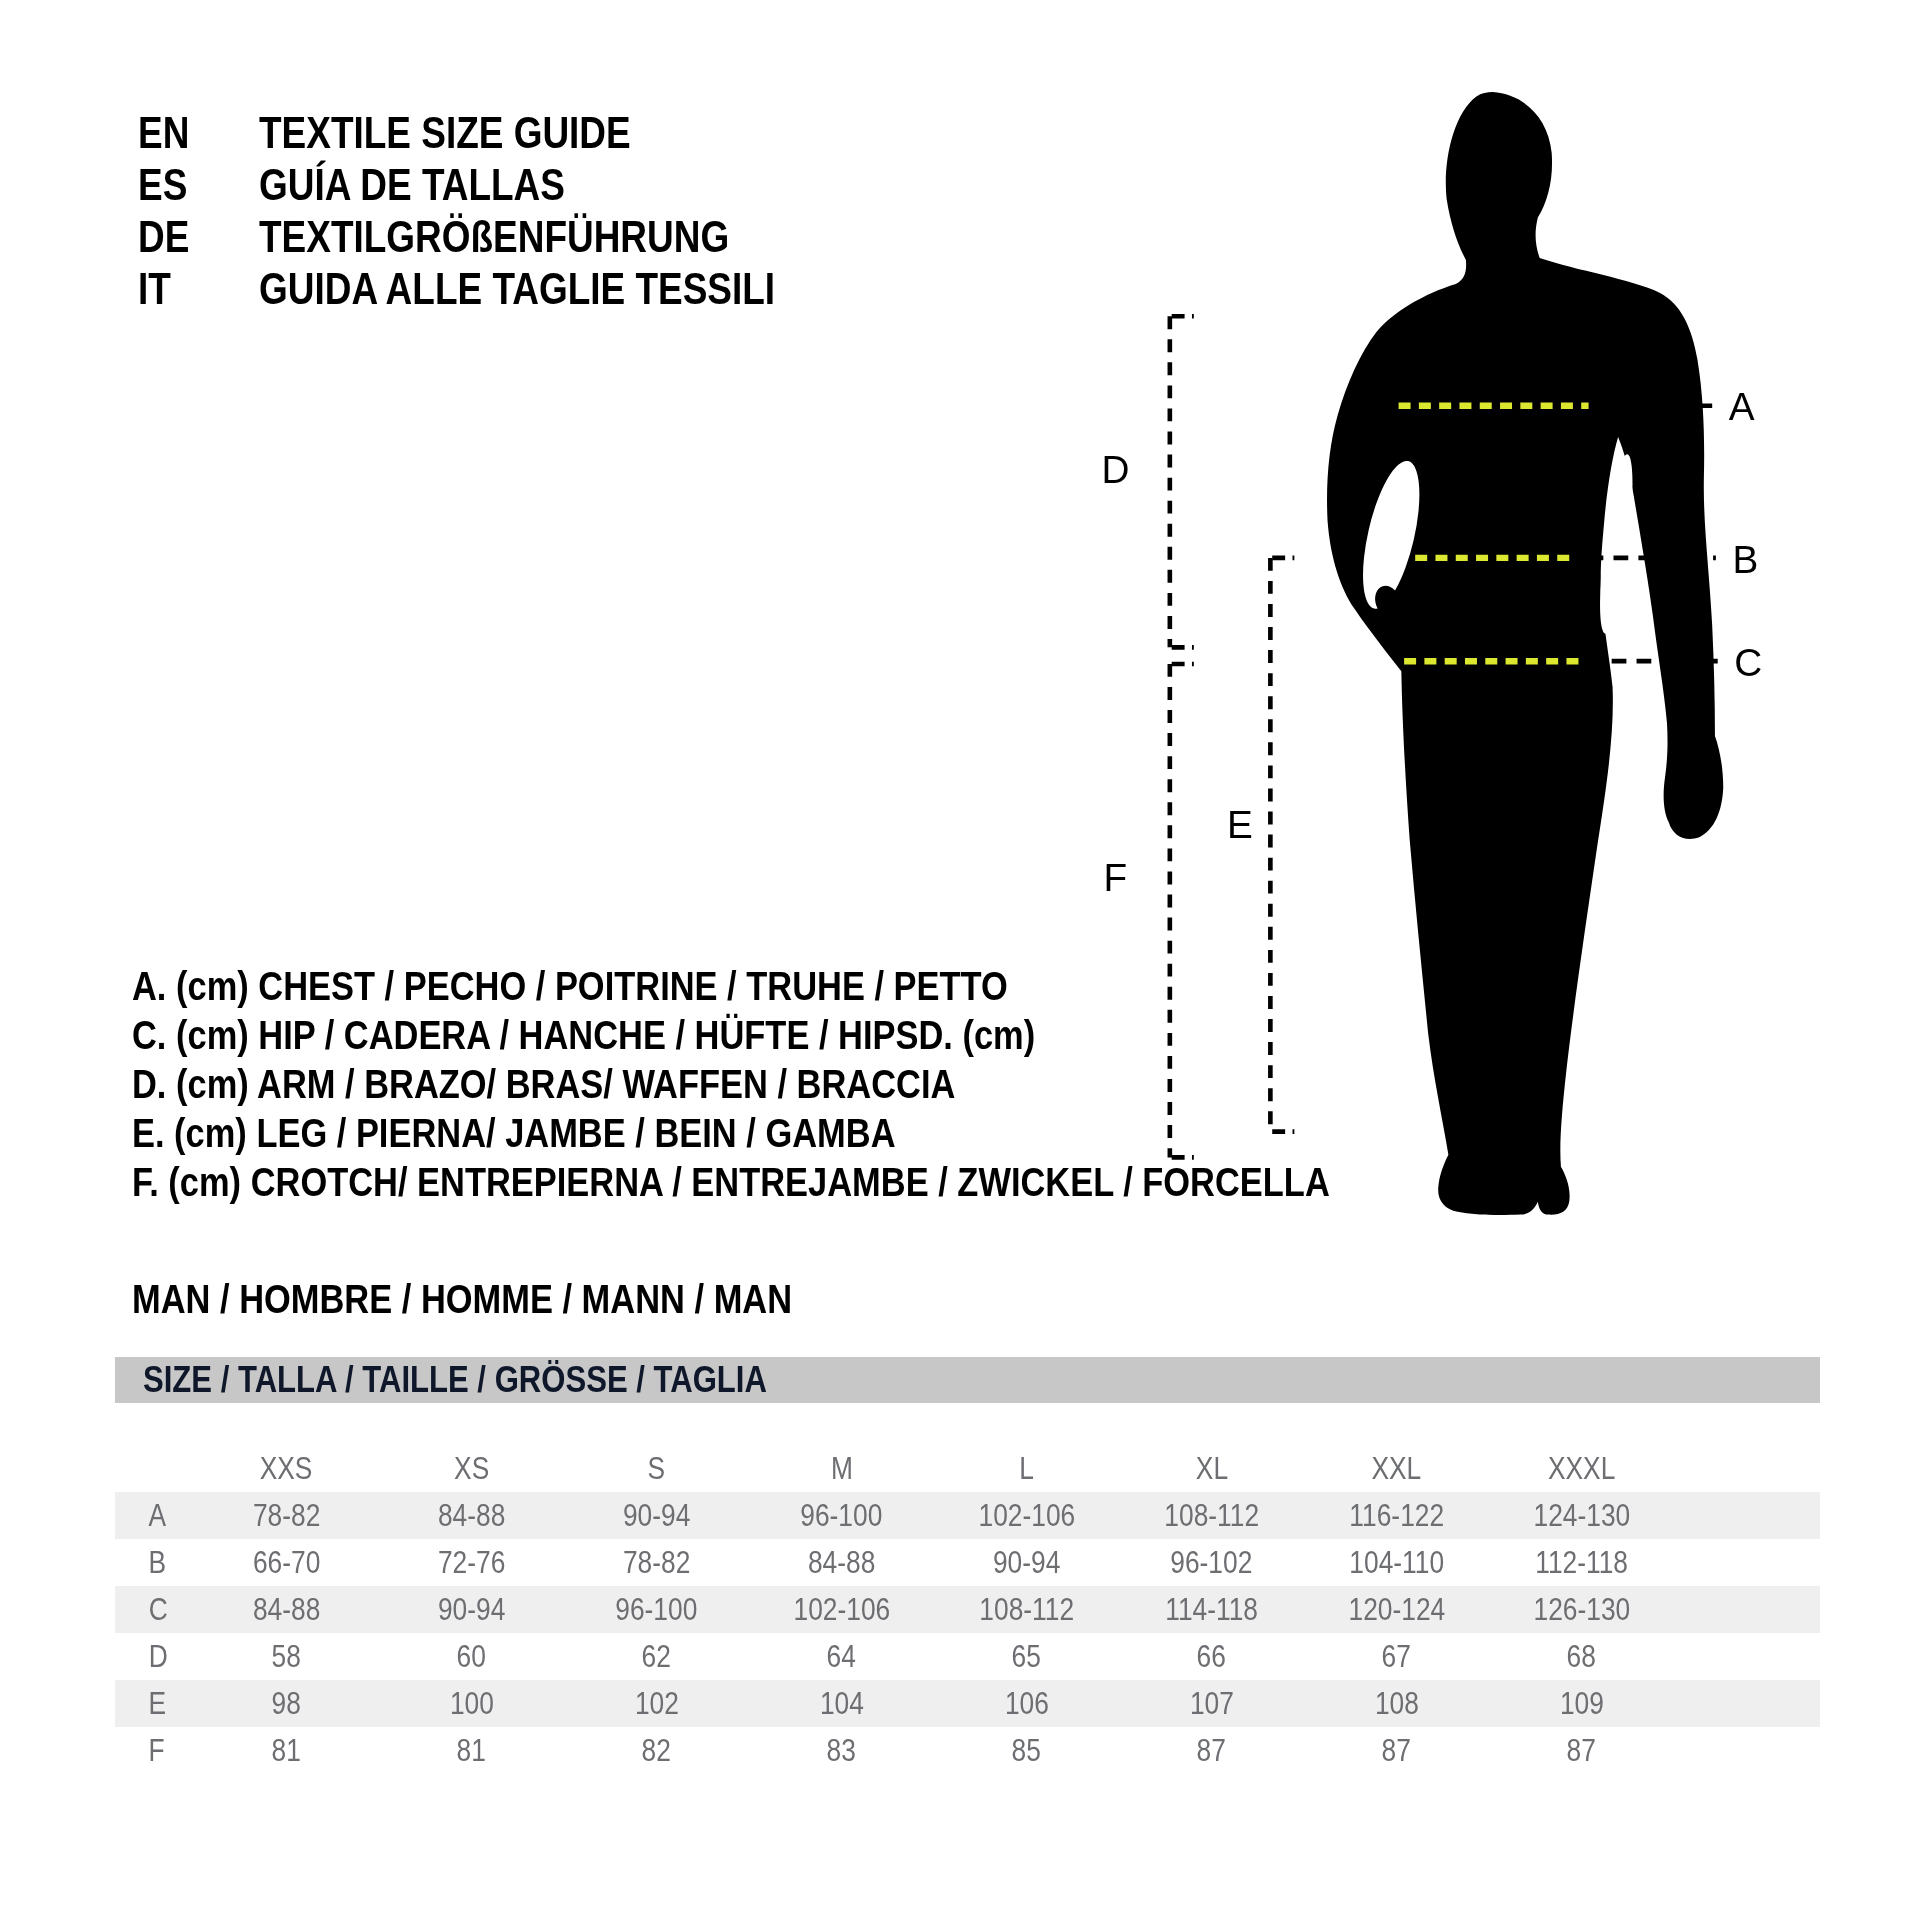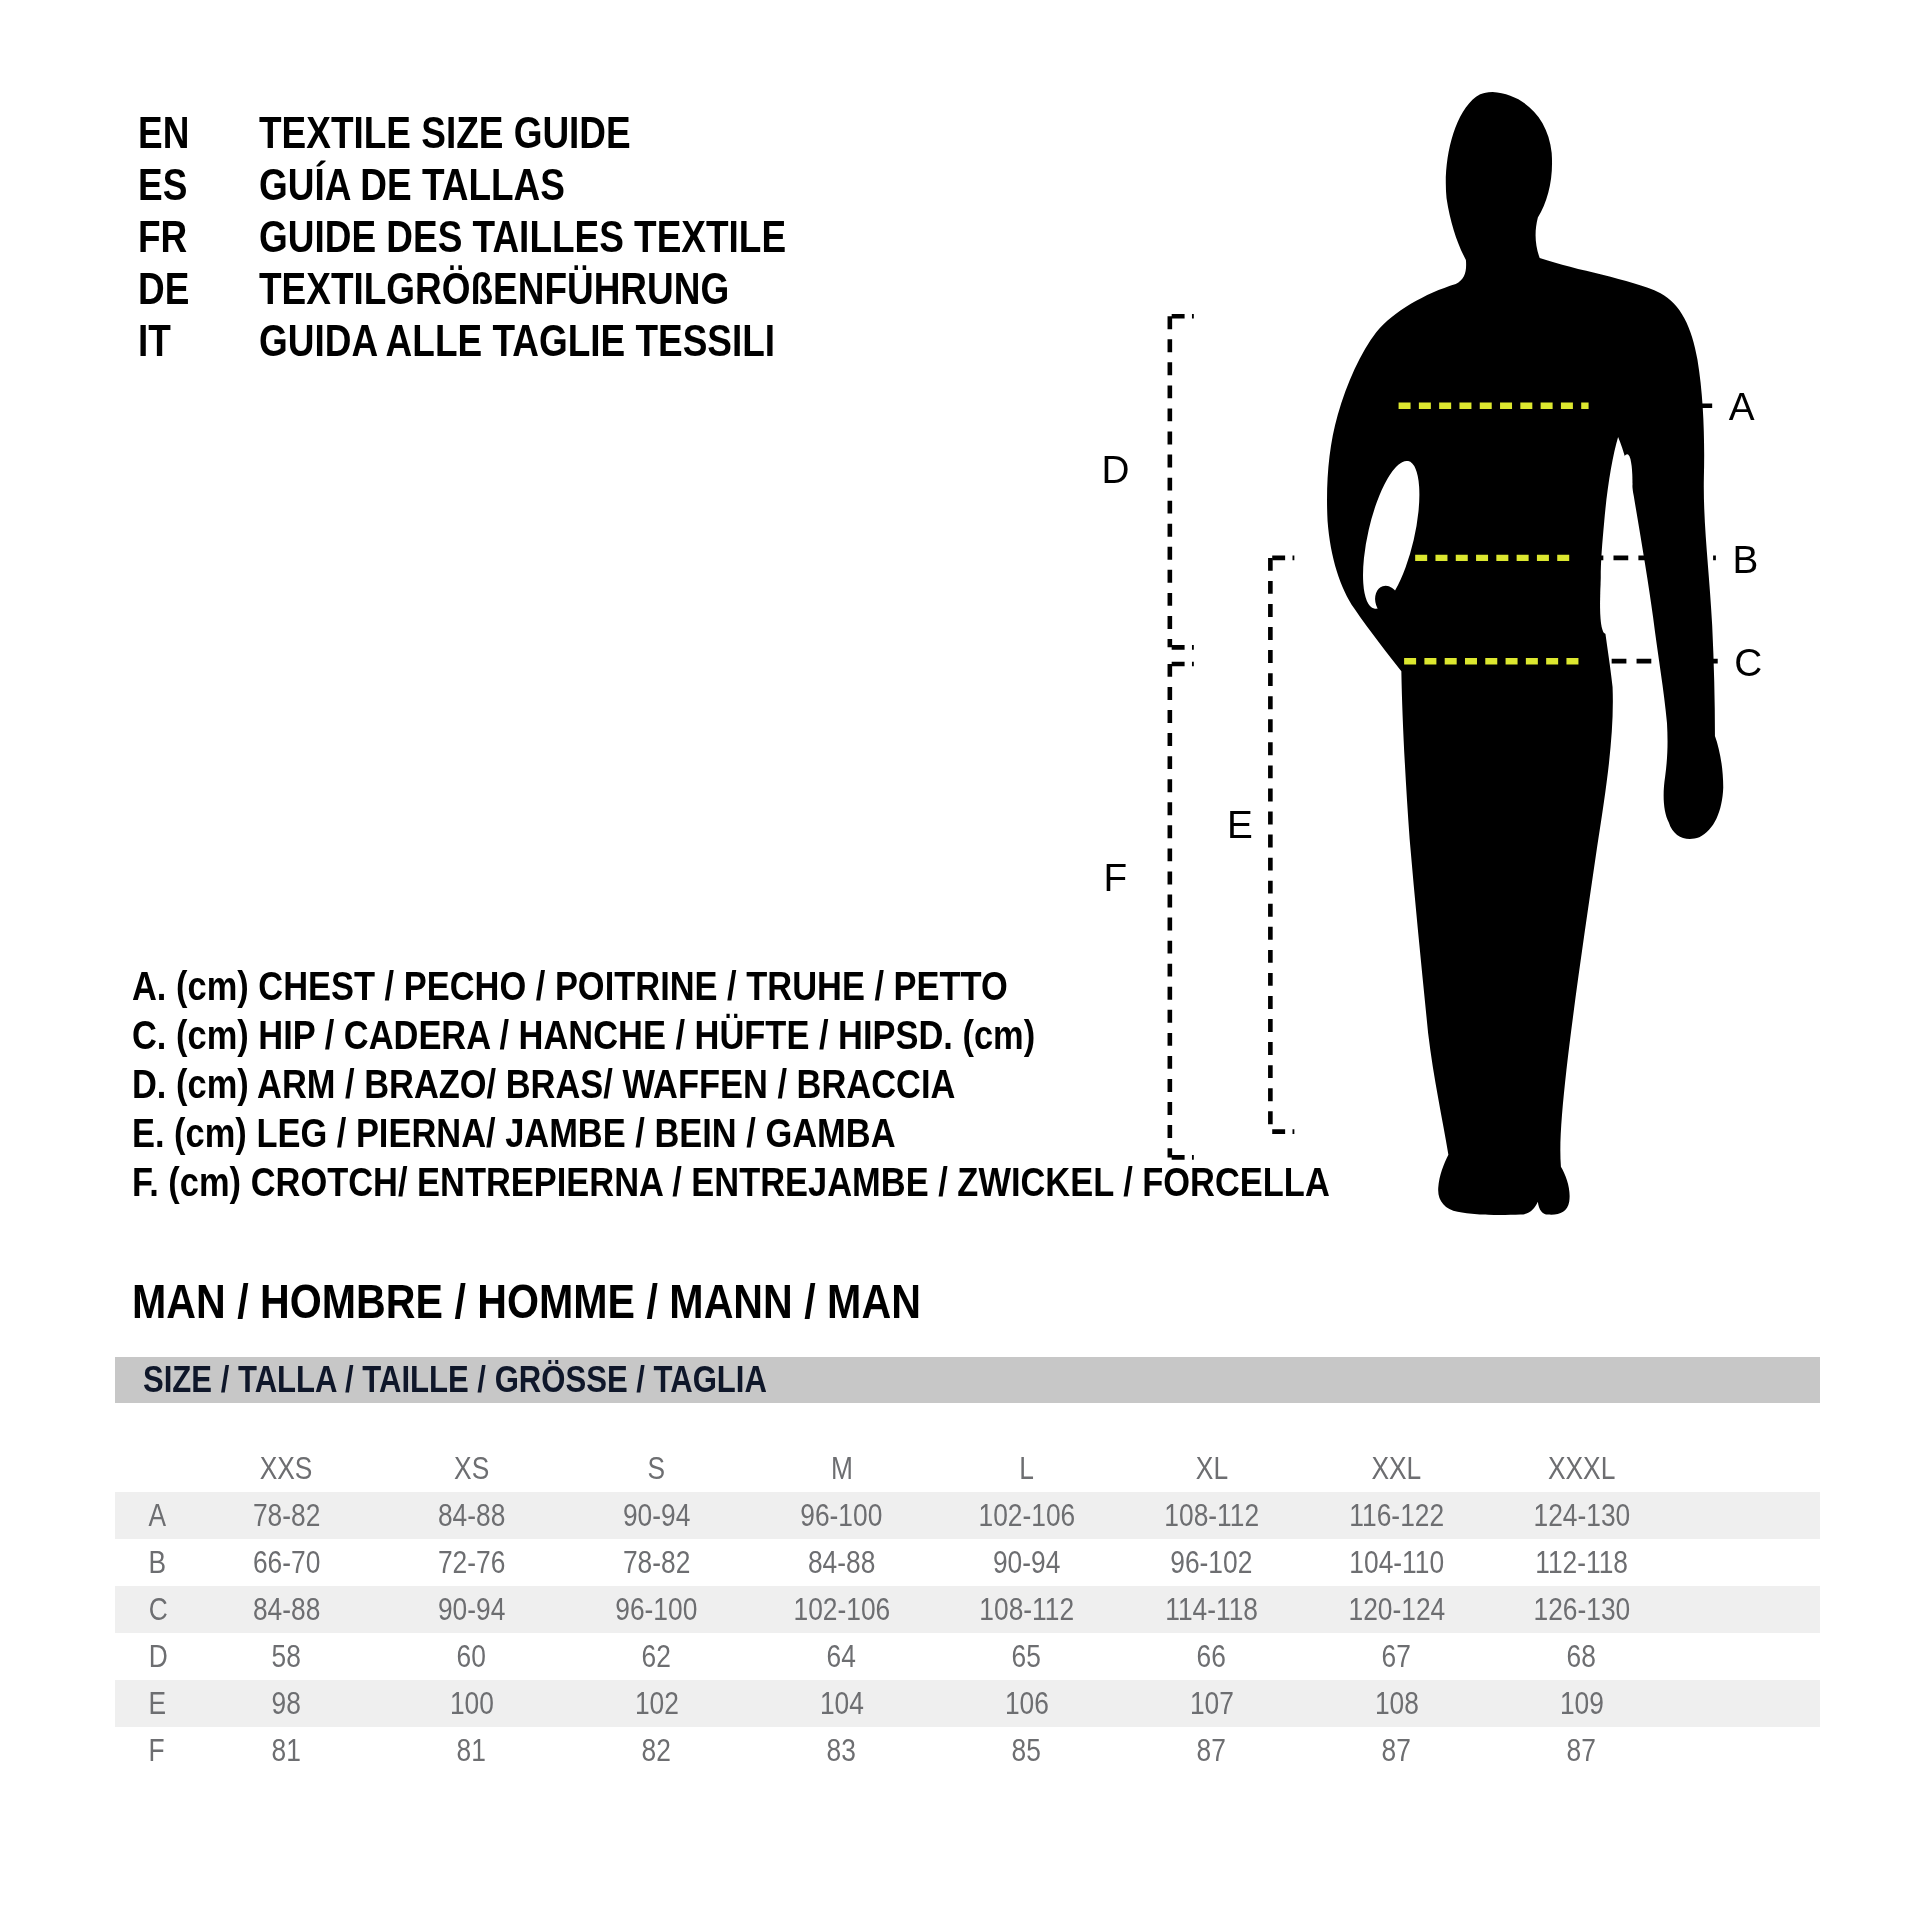--- a/index.html
+++ b/index.html
@@ -17,21 +17,21 @@
   .lang-row { display:flex; align-items:center; height:52px; font-weight:bold; font-size:44px; }
   .lang-code { width:121px; flex:0 0 121px; }
 
   
   .figure-wrap { position:absolute; left:1061px; top:55px; width:784px; height:1181px; }
 
   
   .legend-block { position:absolute; left:132px; top:962px; }
   .legend-row { display:flex; align-items:center; height:49px; font-weight:bold; font-size:41px; }
 
-  .man-label { position:absolute; left:132px; top:1276px; height:49px; display:flex; align-items:center; font-weight:bold; font-size:49px; }
+  .man-label { position:absolute; left:132px; top:1276px; height:49px; display:flex; font-weight:bold; font-size:41px; }
 
   
   .size-table-wrap { position:absolute; left:115px; top:1357px; width:1705px; }
   .size-header-bar {
     height:46px; background:#c7c7c7; color:#0f172a;
     display:flex; align-items:center; padding-left:28px; box-sizing:border-box;
     font-weight:bold; font-size:37px;
   }
   table.sizes { border-collapse:collapse; table-layout:fixed; width:1705px;margin-top:42px; }
   table.sizes th, table.sizes td {
@@ -46,24 +46,20 @@
 <body>
 
 <div class="lang-block">
   <div class="lang-row">
     <span class="lang-code"><span class="cnd">EN</span></span>
     <span class="cnd">TEXTILE SIZE GUIDE</span>
   </div>
   <div class="lang-row">
     <span class="lang-code"><span class="cnd">ES</span></span>
     <span class="cnd">GUÍA DE TALLAS</span>
-  </div>
-  <div class="lang-row">
-    <span class="lang-code"><span class="cnd">FR</span></span>
-    <span class="cnd">GUIDE DES TAILLES TEXTILE</span>
   </div>
   <div class="lang-row">
     <span class="lang-code"><span class="cnd">DE</span></span>
     <span class="cnd">TEXTILGRÖßENFÜHRUNG</span>
   </div>
   <div class="lang-row">
     <span class="lang-code"><span class="cnd">IT</span></span>
     <span class="cnd">GUIDA ALLE TAGLIE TESSILI</span>
   </div>
 </div>

